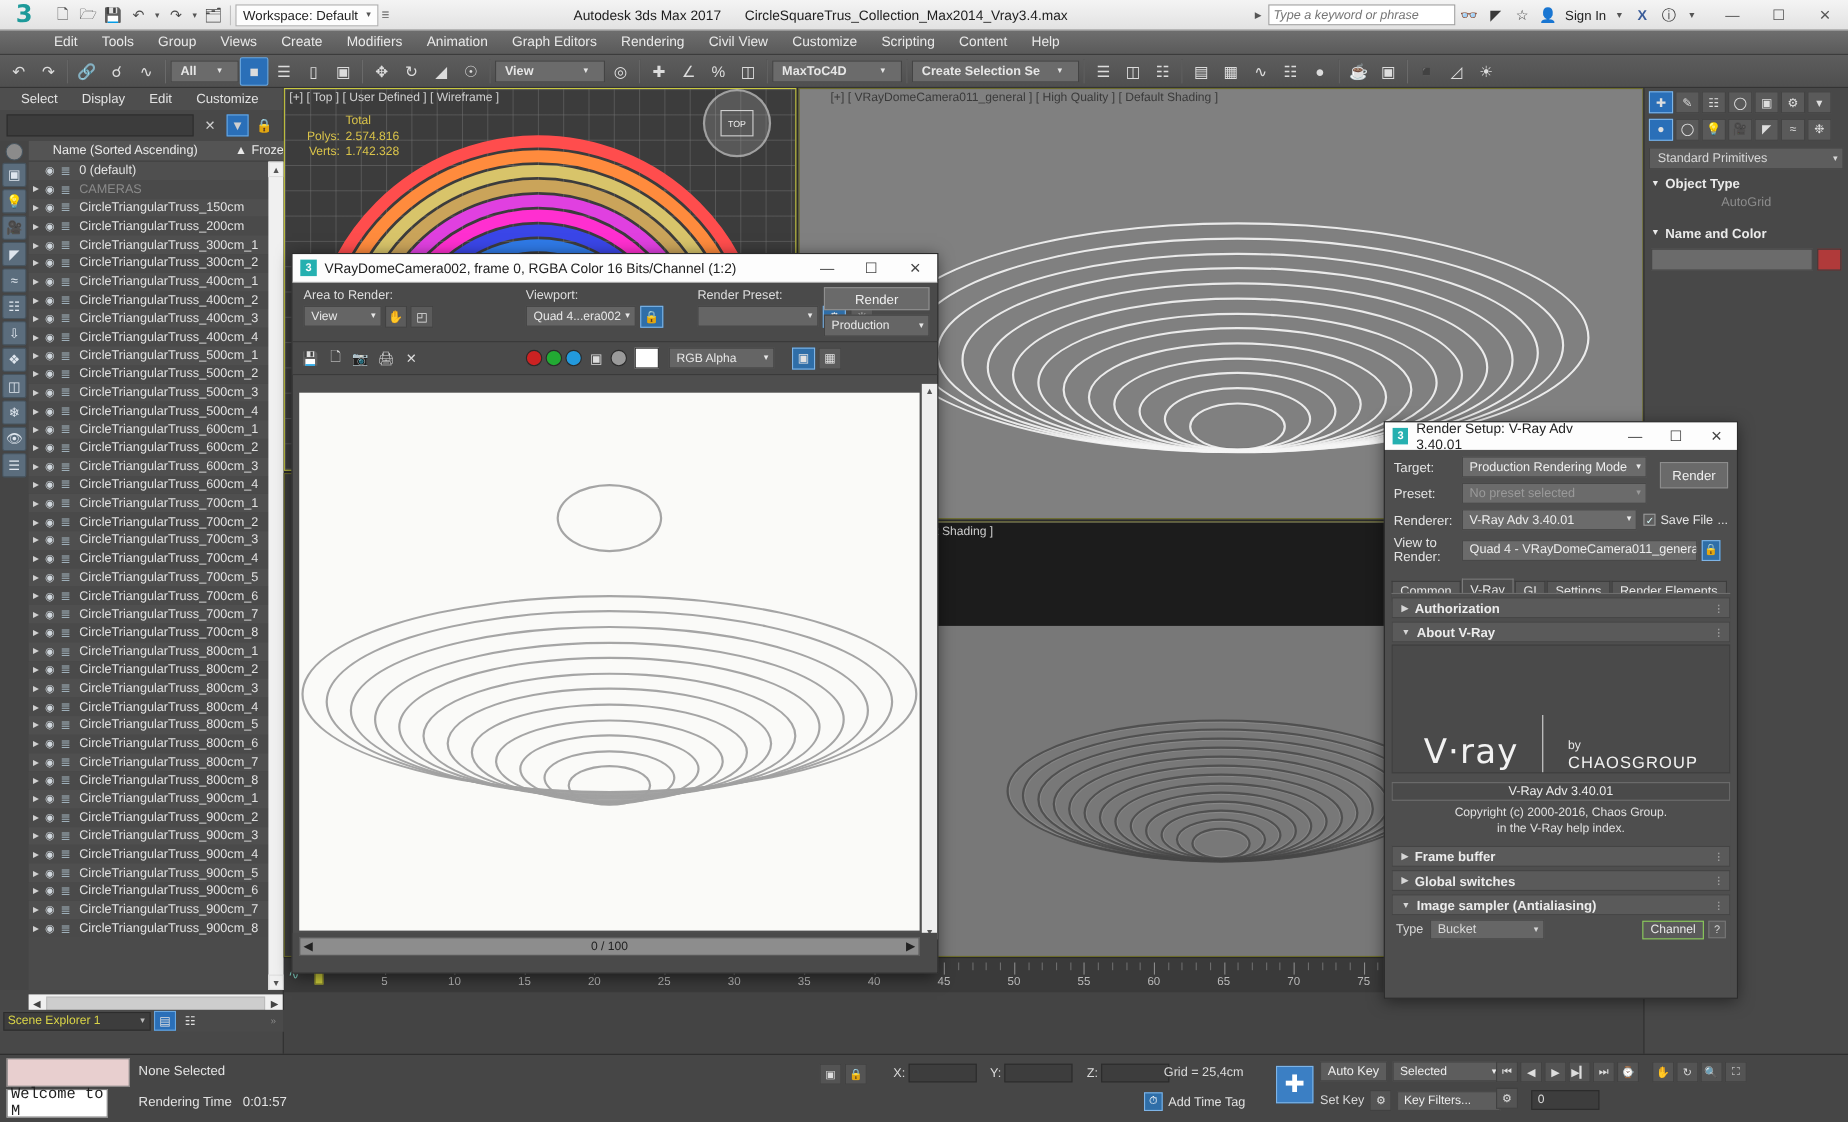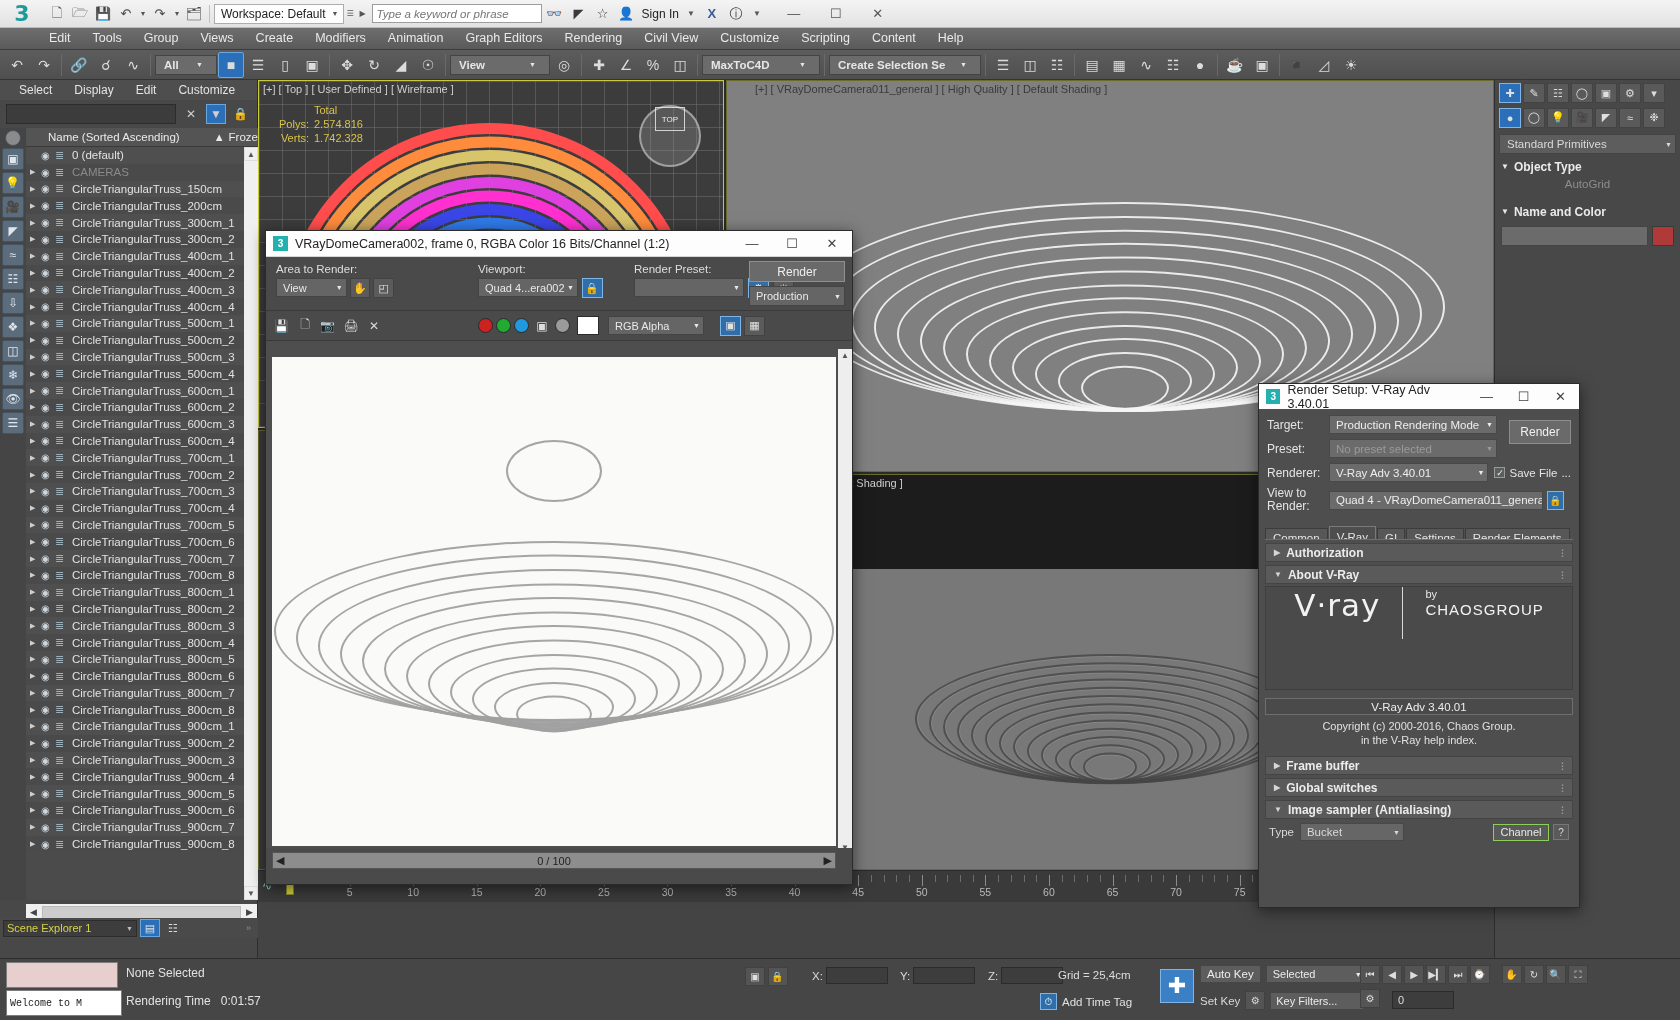--- a/index.html
+++ b/index.html
@@ -150,23 +150,23 @@
   .grid-bg {
     position:absolute; inset:0;
     background-image:
       linear-gradient(to right, rgba(120,120,120,.45) 1px, transparent 1px),
       linear-gradient(to bottom, rgba(120,120,120,.45) 1px, transparent 1px);
     background-size: 23px 23px;
   }
   .stats { position:absolute; left:14px; top:22px; font-size:11px; color:#d9c34a; line-height:14px;}
   .stats .lbl { display:inline-block; width:36px; text-align:right; margin-right:5px;}
   .viewcube {
-    position:absolute; right:22px; top:24px; width:62px; height:62px; border-radius:50%;
+    position:absolute; right:22px; top:0; width:62px; height:62px; border-radius:50%;
     border:2px solid rgba(220,220,220,.55); background:rgba(170,170,170,.25);
-    display:flex; align-items:flex-start; justify-content:center;
+    display:flex; align-items:center; justify-content:center;
   }
   .viewcube .inner { width:30px;height:24px;border:1px solid rgba(240,240,240,.8); font-size:8px; color:#eee; display:flex;align-items:center;justify-content:center;}
 
   
   .rainbow { position:absolute; left:20px; top:40px; width:420px; height:420px; }
   .rainbow i { position:absolute; border-radius:50%; border-style:solid; left:50%; top:50%; transform:translate(-50%,-50%); }
 
   
   .truss { position:absolute; left:50%; top:50%; transform:translate(-50%,-50%) ; }
   .truss i { position:absolute; left:50%; top:50%; transform:translate(-50%,-50%); border-radius:50%; border:1.5px solid rgba(225,225,225,.85); }
@@ -241,21 +241,21 @@
   .rs-render-btn { position:absolute; right:8px; top:36px; width:62px; height:24px; background:#6a6a6a; border:1px solid #8d8d8d; color:#f0f0f0; font-size:12px; display:flex;align-items:center;justify-content:center;}
   .rs-savefile { display:flex; align-items:center; gap:4px; font-size:11.5px; color:#e4e4e4; margin-left:6px;}
   .rs-cb { width:11px;height:11px; background:#5d5d5d; border:1px solid #9a9a9a; color:#dff; font-size:9px; display:flex;align-items:center;justify-content:center;}
   .rs-tabs { display:flex; gap:1px; padding:4px 6px 0; align-items:flex-end;}
   .rs-tab { height:19px; background:#575757; border:1px solid #3c3c3c; border-bottom:none; padding:0 7px; font-size:11.5px; color:#e6e6e6; display:flex;align-items:center;}
   .rs-tab.on { background:#4e4e4e; height:21px; border-color:#7a7a7a;}
   .rs-body { position:absolute; left:6px; right:6px; top:155px; bottom:6px; background:#4e4e4e; border-top:1px solid #6e6e6e; overflow:hidden;}
   .rs-roll { height:19px; background:#5a5a5a; border:1px solid #444; margin-top:3px; display:flex; align-items:center; padding-left:8px; font-size:12px; font-weight:bold; color:#ececec;}
   .rs-roll .tri { font-size:8px; margin-right:6px; color:#d6d6d6;}
   .rs-roll .dots { margin-left:auto; padding-right:5px; font-size:9px; color:#9a9a9a;}
-  .vray-logo-box { background:#4a4a4a; border:1px solid #3e3e3e; height:104px; display:flex; align-items:flex-start; justify-content:center; gap:22px; margin-top:2px;}
+  .vray-logo-box { background:#4a4a4a; border:1px solid #3e3e3e; height:117px; display:flex; align-items:flex-end; justify-content:center; gap:22px; margin-top:2px;}
   .vr-word { font-size:31px; color:#f2f2f2; letter-spacing:1px; font-family:"DejaVu Sans", sans-serif;}
   .vr-div { width:1px; height:52px; background:#d8d8d8;}
   .vr-by { font-size:11px; color:#e8e8e8; line-height:14px;}
   .vr-chaos { font-size:15px; color:#f2f2f2; letter-spacing:1px;}
   .vr-version { margin-top:8px; height:17px; border:1px solid #6e6e6e; background:#4a4a4a; display:flex; align-items:center; justify-content:center; font-size:11.5px; color:#ededed;}
   .vr-copy { text-align:center; font-size:11px; color:#e0e0e0; line-height:14px; padding:4px 2px 6px;}
   .rs-type-row { display:flex; align-items:center; gap:6px; padding:4px 4px 0; font-size:11.5px;}
   .rs-type-dd { width:104px; height:18px; background:#666; border:1px solid #484848; display:flex;align-items:center;padding:0 3px 0 6px; font-size:11.5px;}
   .rs-default { width:56px;height:17px;border:1px solid #8ccf5a; background:#5a5a5a; color:#e8e8e8; font-size:11px; display:flex;align-items:center;justify-content:center;}
   .rs-q { width:16px;height:16px;border:1px solid #777;background:#5a5a5a;font-size:10px;display:flex;align-items:center;justify-content:center;}
@@ -263,21 +263,21 @@
   
   .timeline { position:absolute; left:258px; top:870px; right:186px; height:32px; background:#3a3a3a; border-top:1px solid #2a2a2a;}
   .tl-ruler { position:absolute; left:28px; right:0; top:4px; height:24px; }
   .tick { position:absolute; top:0; width:1px; height:7px; background:#6d6d6d;}
   .tick.maj { height:11px; background:#8a8a8a;}
   .tl-num { position:absolute; top:11px; font-size:10.5px; color:#b9b9b9; transform:translateX(-50%);}
   .tl-key { position:absolute; left:28px; top:2px; width:8px; height:22px; background:#cfcf3c; border:1px solid #86862a;}
   .tl-icon { position:absolute; left:4px; top:8px; font-size:12px; color:#7fcfc0;}
   .statusbar { position:absolute; left:0; bottom:0; width:1680px; height:62px; background:#464646; border-top:1px solid #2c2c2c;}
   .sb-mini { position:absolute; left:6px; top:3px; width:112px; height:26px; background:#e8cfcf; border:1px solid #7c7c7c;}
-  .sb-welcome { position:absolute; left:6px; top:31px; width:116px; height:26px; background:#ffffff; border:1px solid #7c7c7c; font-family:"Liberation Mono", monospace; font-size:10px; color:#222; display:flex; align-items:center; padding-left:3px;}
+  .sb-welcome { position:absolute; left:6px; top:31px; width:92px; height:26px; background:#ffffff; border:1px solid #7c7c7c; font-family:"Liberation Mono", monospace; font-size:14px; color:#222; display:flex; align-items:center; padding-left:3px;}
   .sb-none { position:absolute; left:126px; top:7px; font-size:12px; color:#e2e2e2;}
   .sb-rt { position:absolute; left:126px; top:35px; font-size:12px; color:#e2e2e2;}
   .coord { position:absolute; top:8px; display:flex; align-items:center; gap:3px; font-size:11.5px;}
   .coord .lb { color:#dcdcdc; }
   .coord .fld { width:62px; height:17px; background:#3d3d3d; border:1px solid #2b2b2b;}
   .grid-lbl { position:absolute; left:1058px; top:10px; font-size:11.5px; color:#dcdcdc;}
   .addtime { position:absolute; left:1040px; top:34px; display:flex; align-items:center; gap:5px; font-size:11.5px; color:#e0e0e0;}
   .addtime .i { width:17px;height:17px;background:#2f6ea8;border:1px solid #7eb4e6; display:flex;align-items:center;justify-content:center;font-size:10px;color:#fff;}
   .autokey { position:absolute; left:1200px; top:6px; display:flex; align-items:center; gap:5px; font-size:11.5px;}
   .autokey .btn { height:18px; padding:0 6px; background:#5d5d5d; border:1px solid #464646; display:flex;align-items:center; color:#ededed;}
@@ -308,20 +308,24 @@
       <div class="qbtn sm">▾</div>
       <div class="qbtn">↷</div>
       <div class="qbtn sm">▾</div>
       <div class="qbtn">🗂</div>
       <div class="qsep"></div>
       <div class="workspace-sel">
         <span>Workspace: Default</span>
         <span class="arr">▼</span>
       </div>
       <div class="qbtn sm">☰</div>
+    </div>
+    <div class="title-center">
+      <span>Autodesk 3ds Max 2017</span>
+      <span class="fname">CircleSquareTrus_Collection_Max2014_Vray3.4.max</span>
     </div>
     <div class="search-wrap">
       <span class="kw-arrow">▶</span>
       <input class="kw-input" placeholder="Type a keyword or phrase" style="">
       <div class="tb-icon">👓</div>
       <div class="tb-icon">◤</div>
       <div class="tb-icon">☆</div>
       <div class="tb-icon">👤</div>
       <span class="signin">Sign In</span>
       <span class="kw-arrow">▼</span>

